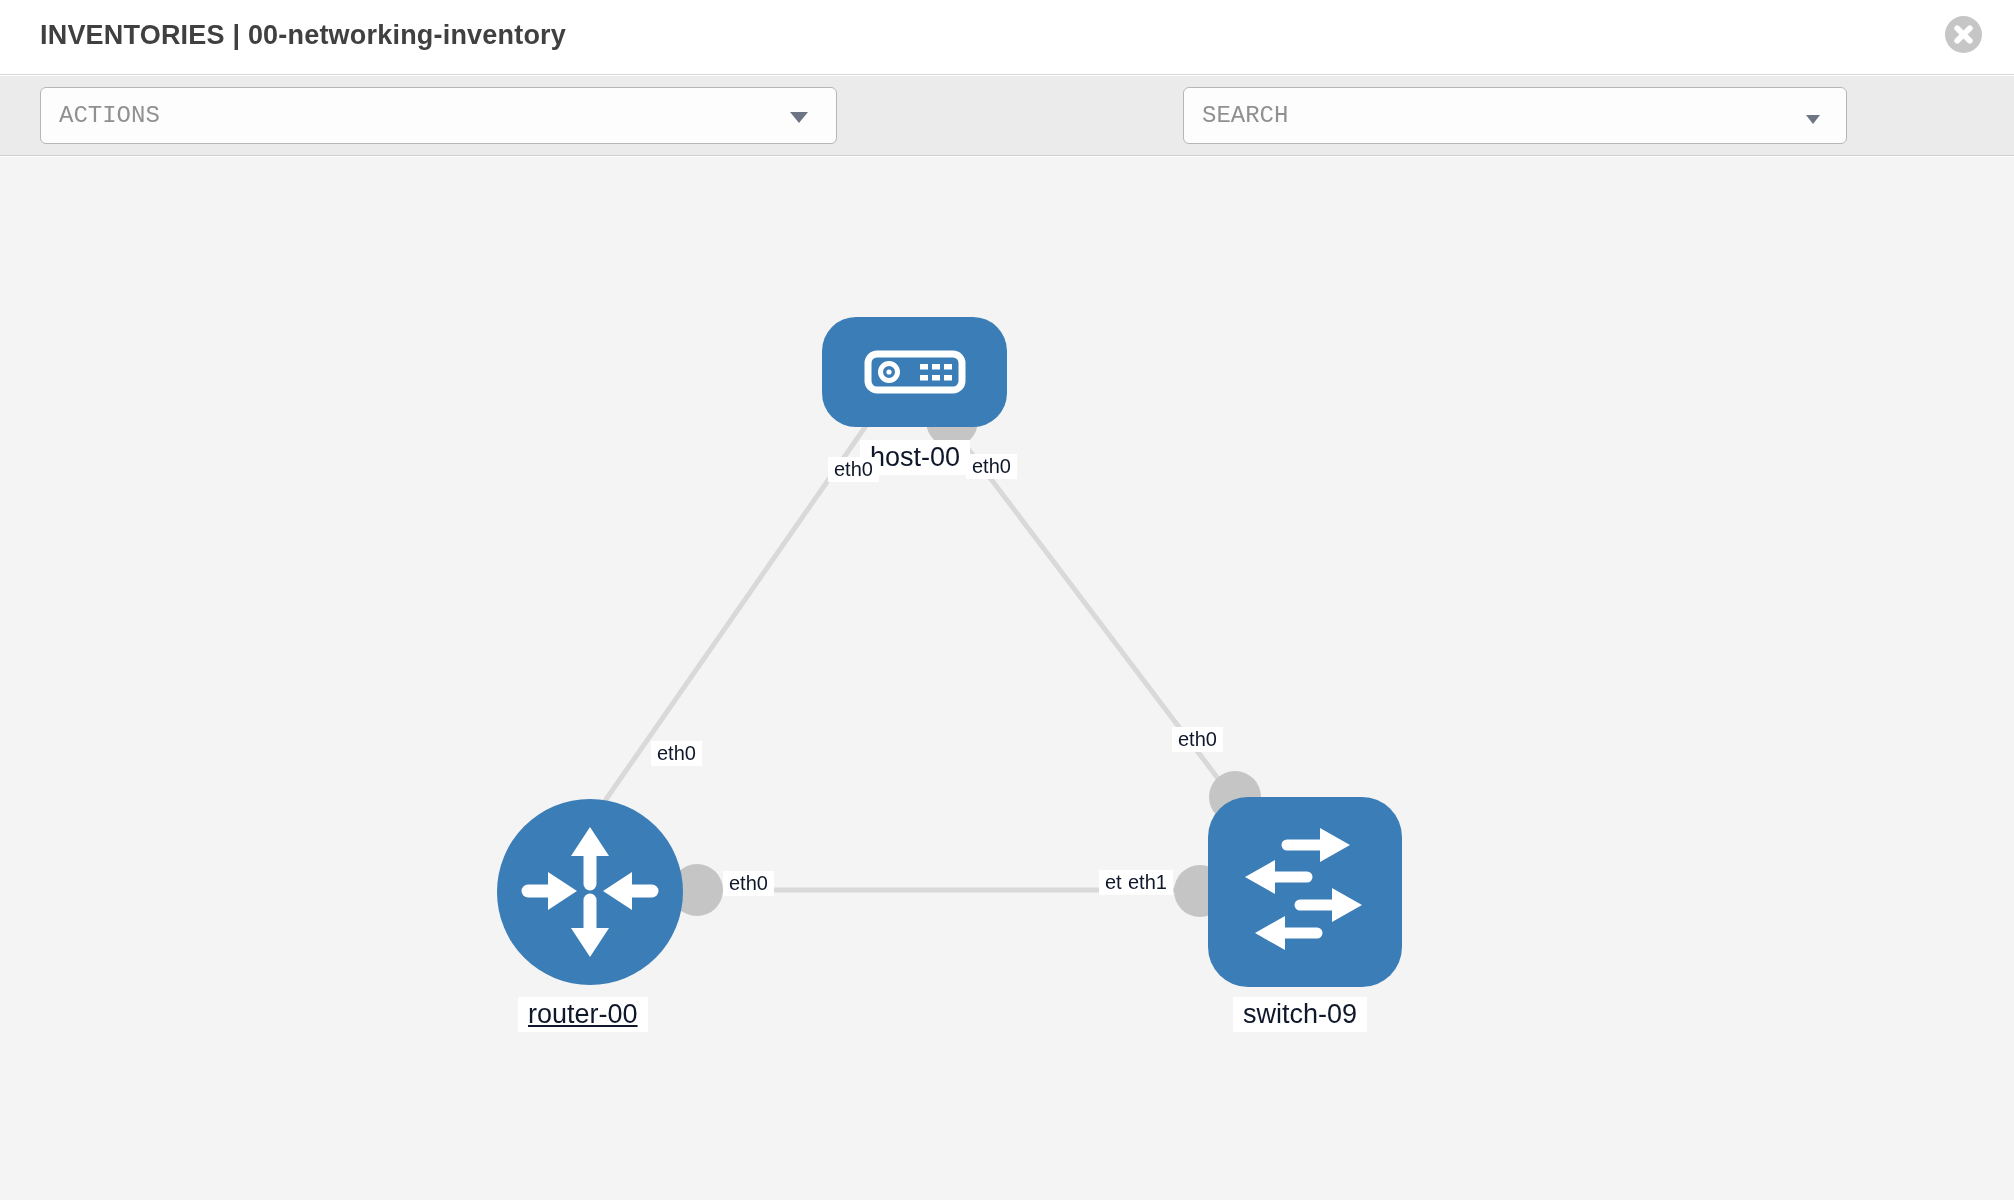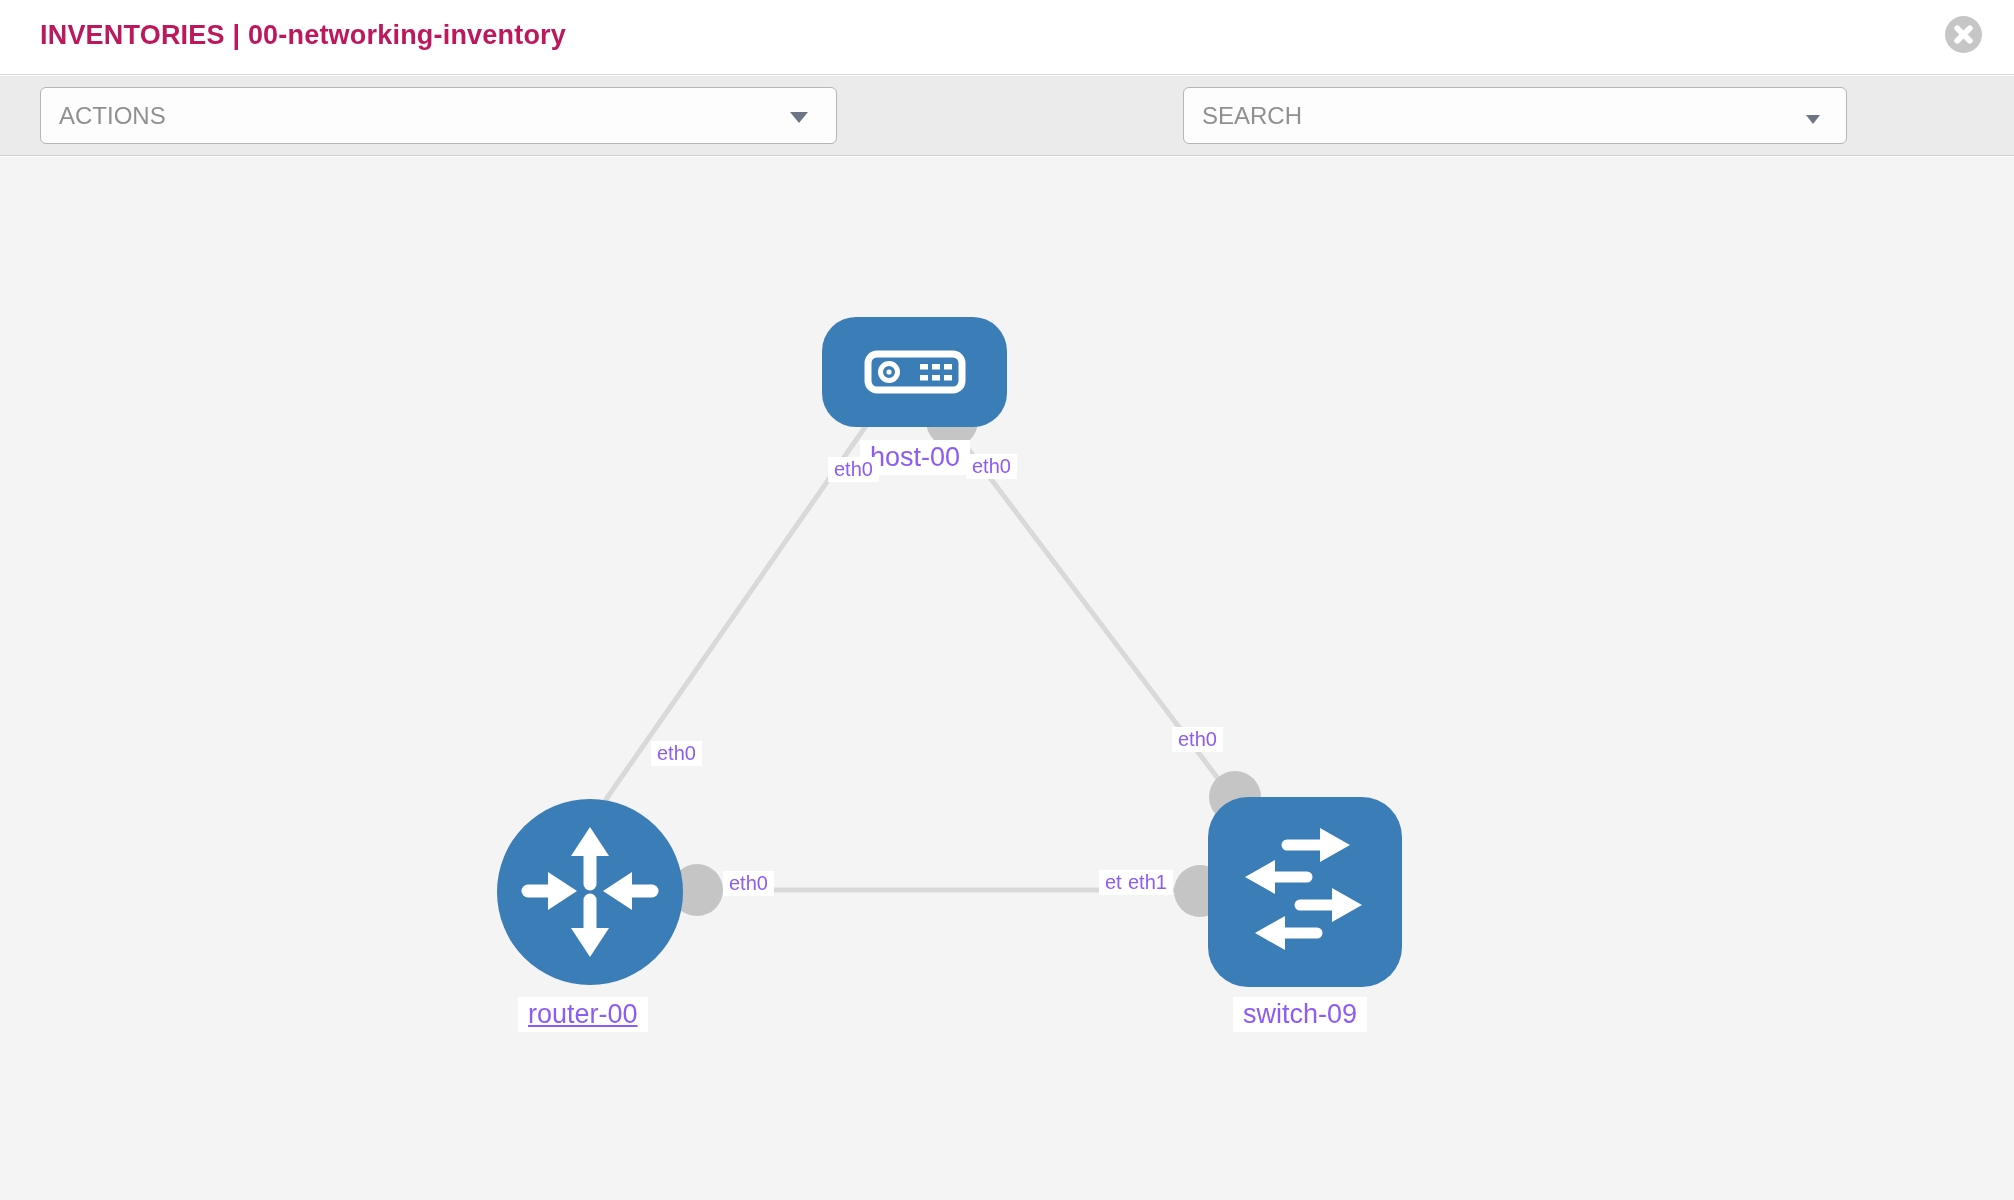--- a/index.html
+++ b/index.html
@@ -3,42 +3,42 @@
 <meta charset="utf-8">
 <style>
   * { margin:0; padding:0; box-sizing:border-box; }
   html,body { width:2014px; height:1200px; overflow:hidden;
     font-family:"Liberation Sans", sans-serif; background:#ffffff; }
 
   
   #header { position:absolute; left:0; top:0; width:2014px; height:75px;
     background:#ffffff; border-bottom:1px solid #d8d8d8; }
   #title { position:absolute; left:40px; top:20px; font-size:27px; font-weight:bold;
-    color:#be185d; letter-spacing:.2px; }
+    color:#404040; letter-spacing:.2px; }
   #close-btn { position:absolute; right:32px; top:16px; width:37px; height:37px;
     border-radius:50%; background:#c6c6c6; cursor:pointer; display:flex;
     align-items:center; justify-content:center; }
 
   
   #toolbar { position:absolute; left:0; top:76px; width:2014px; height:80px;
-    background:#ebebeb; border-bottom:1px solid #cfcfcf; }
+    background:#ebebeb; border-bottom:1px solid #cfcfcf;font-family:Liberation Mono, monospace; }
   .dd-box { position:absolute; top:11px; height:57px; background:#fdfdfd;
     border:1px solid #b6b6b6; border-radius:6px; }
   .dd-label { position:absolute; left:18px; top:14px; font-size:24px; color:#909090; }
   .caret { position:absolute; width:0; height:0; top:24px;
     border-left:9px solid transparent; border-right:9px solid transparent;
     border-top:11px solid #6d7584; }
   .tool-btn { position:absolute; top:97px; width:38px; height:38px; cursor:pointer; }
 
   
   #canvas { position:absolute; left:0; top:157px; width:2014px; height:1043px;
     background:#f5f4f4; }
   #links-svg { position:absolute; left:0; top:0; }
   .node { position:absolute; background:#3b7db7; }
-  .chip { position:absolute; background:#ffffff; color:#8b5cf6; white-space:nowrap; }
+  .chip { position:absolute; background:#ffffff; color:#0f172a; white-space:nowrap; }
   .node-chip { font-size:27px; padding:2px 10px; }
   .eth-chip { font-size:20px; padding:1px 6px; }
   .chip.clip { max-width:29px; overflow:hidden; }
 </style>
 </head>
 <body>
 
 <div id="header">
   <div id="title">INVENTORIES | 00-networking-inventory</div>
   <div id="close-btn">

